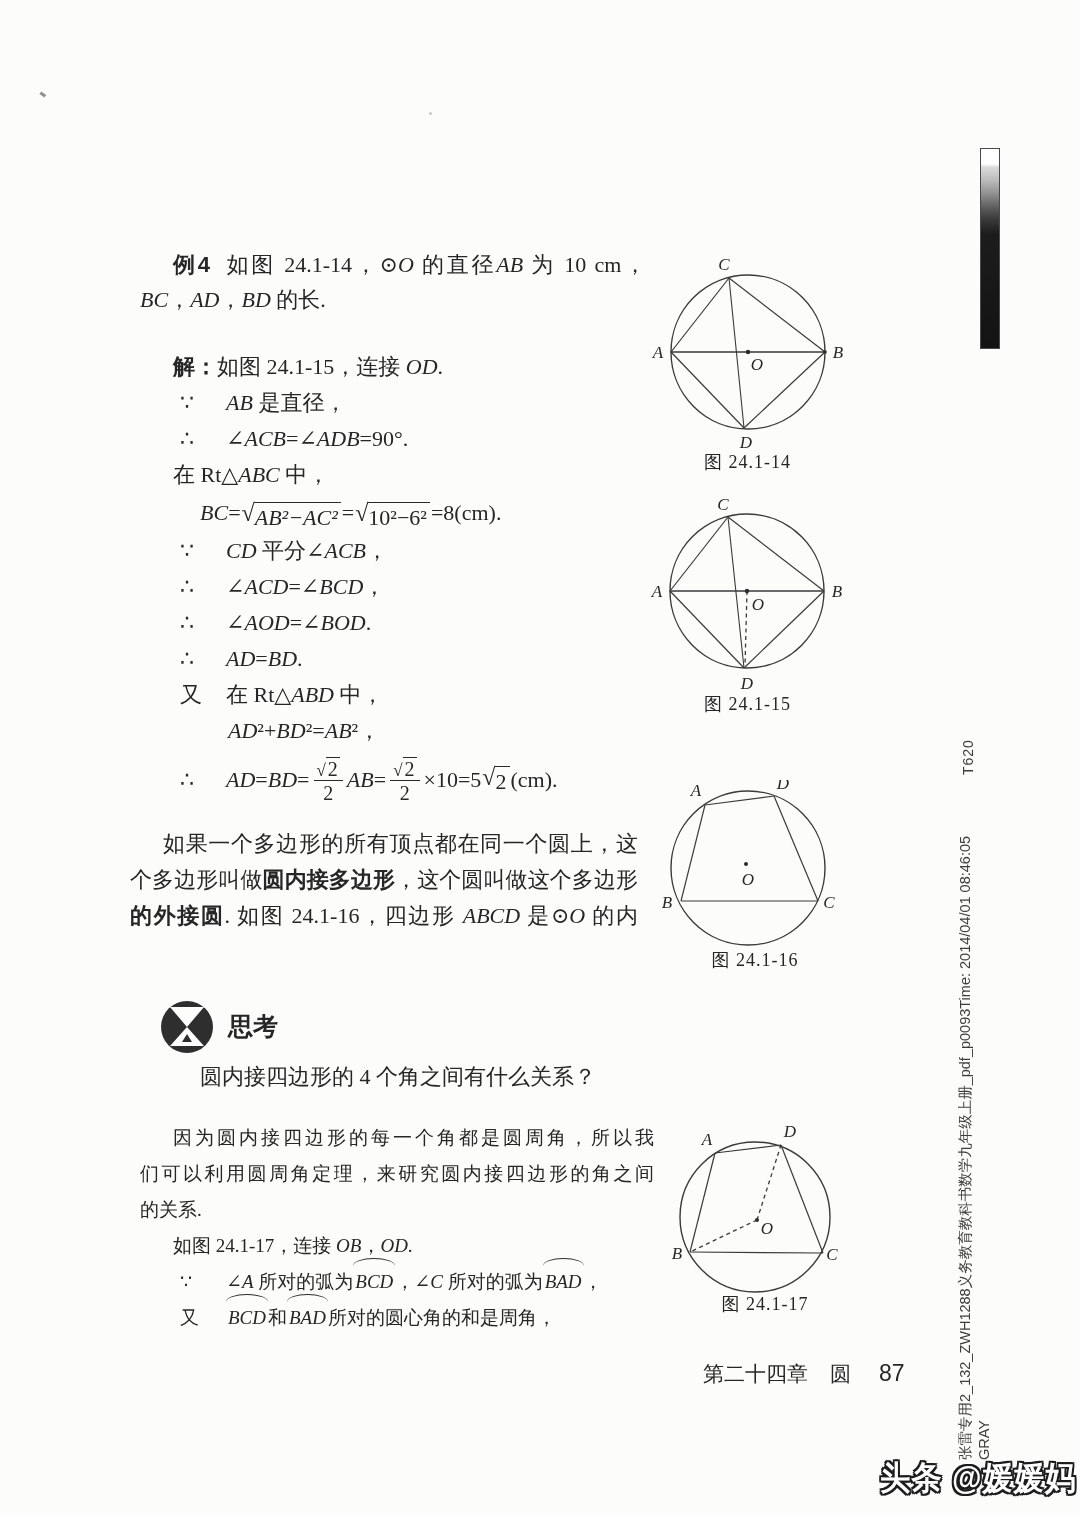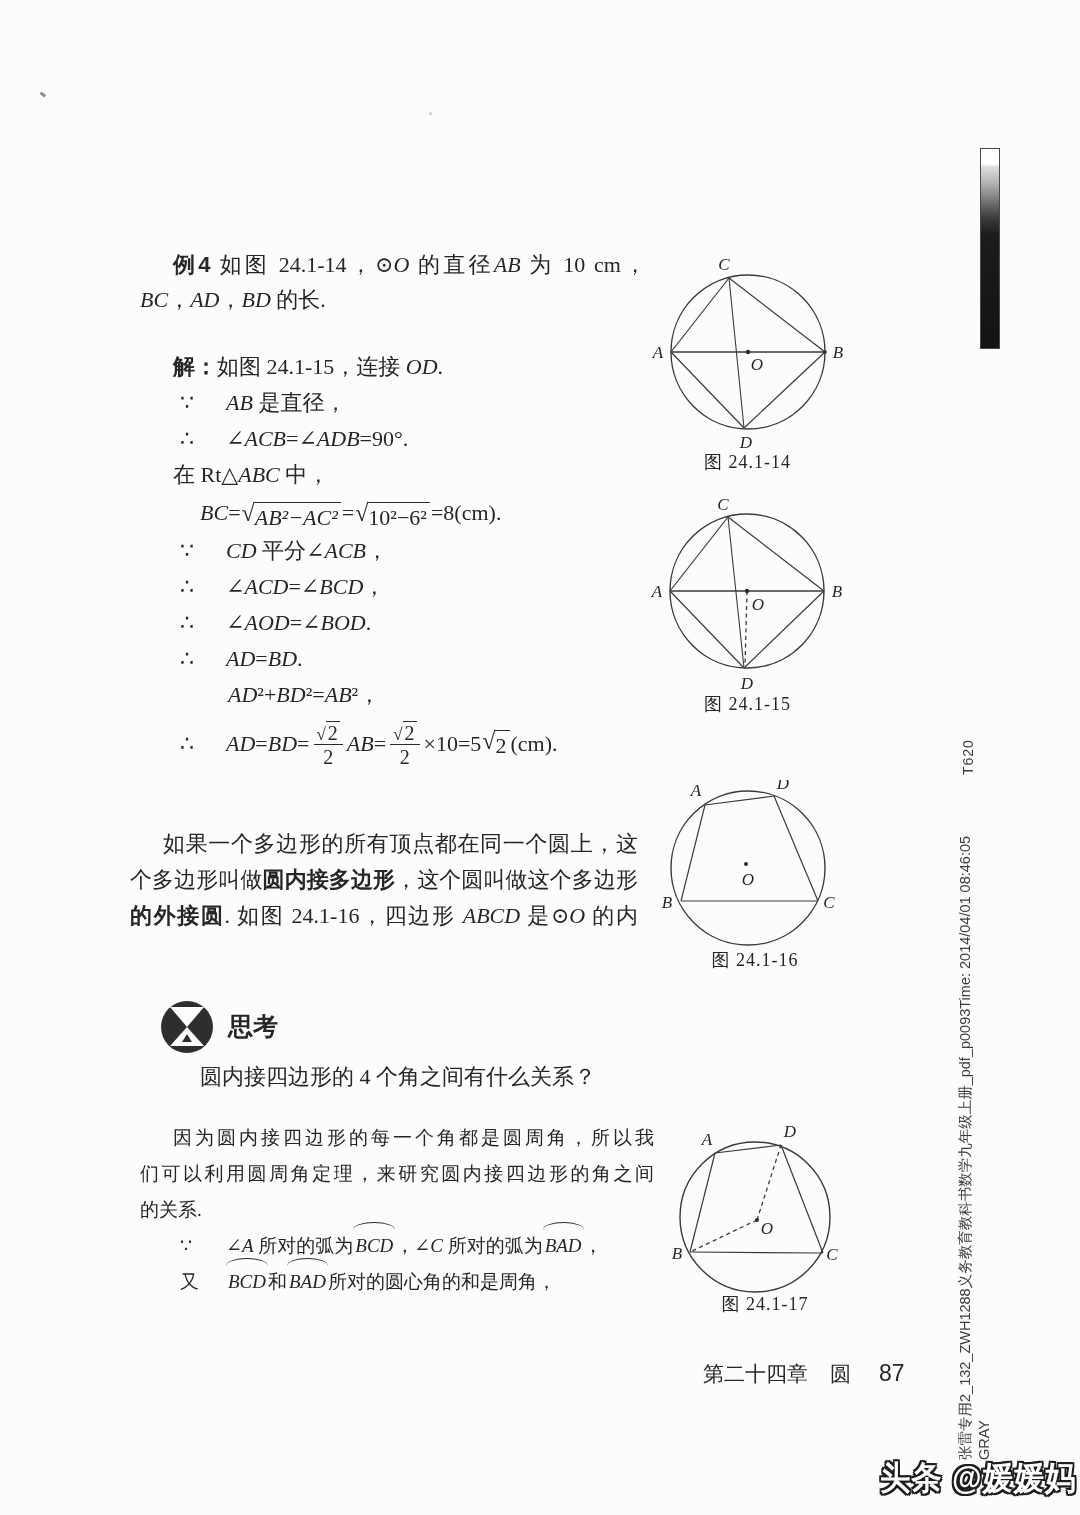--- a/index.html
+++ b/index.html
@@ -11,21 +11,21 @@
   .abs{position:absolute;}
   .it{font-style:italic;}
   .bd{font-weight:bold;font-family:"Liberation Sans","DejaVu Sans",sans-serif;}
 
   
   .body-text{font-size:22px;line-height:35px;}
   .example{left:140px;top:247px;width:506px;}
   .ex-line{white-space:nowrap;}
   .jfull{text-align:justify;text-align-last:justify;white-space:normal;}
   .indent{padding-left:33px;}
-  .ex-label{margin-right:6px;}
+  .ex-label{margin-right:14px;}
 
   .solution{left:140px;top:349px;width:512px;font-size:22px;}
   .sol-line{height:36px;line-height:36px;padding-left:40px;white-space:nowrap;}
   .sol-line .sym{display:inline-block;width:46px;}
   .sol-line.nosym{padding-left:33px;}
   .sol-line.f-bc{height:40px;line-height:40px;padding-left:60px;}
   .sol-line.f-pyth{padding-left:88px;}
   .sol-line.f-final{height:62px;padding-left:40px;display:flex;align-items:center;line-height:normal;}
   .sol-line.f-final .sym{flex:0 0 46px;}
 
@@ -108,20 +108,21 @@
           <span class="body it">AB²−AC²</span>
         </span><span><span>=</span></span><span class="sqrt">
           <span class="sign">√</span>
           <span class="body">10²−6²</span>
         </span><span><span>=8(cm).</span></span>
     </div>
     <div class="sol-line"><span class="sym">∵</span><span><span class="it">CD</span><span> 平分∠</span><span class="it">ACB</span><span>，</span></span></div>
     <div class="sol-line"><span class="sym">∴</span><span><span>∠</span><span class="it">ACD</span><span>=∠</span><span class="it">BCD</span><span>，</span></span></div>
     <div class="sol-line"><span class="sym">∴</span><span><span>∠</span><span class="it">AOD</span><span>=∠</span><span class="it">BOD</span><span>.</span></span></div>
     <div class="sol-line"><span class="sym">∴</span><span><span class="it">AD</span><span>=</span><span class="it">BD</span><span>.</span></span></div>
+    <div class="sol-line"><span class="sym">又</span><span><span>在 Rt△</span><span class="it">ABD</span><span> 中，</span></span></div>
     <div class="sol-line f-pyth"><span><span class="it">AD</span><span>²+</span><span class="it">BD</span><span>²=</span><span class="it">AB</span><span>²，</span></span></div>
     <div class="sol-line f-final">
       <span class="sym">∴</span>
       <span><span class="it">AD</span><span>=</span><span class="it">BD</span><span>=</span></span>
       <span class="frac">
           <span class="num">
             <span class="sign">√</span>
             <span class="rad">2</span>
           </span>
           <span class="den">2</span>
@@ -157,20 +158,21 @@
       <path d="M22,42 L27,34 L32,42 Z" fill="#2e2e2e"></path>
     </svg>
   </div>
   <div class="abs bd think-label">思考</div>
   <div class="abs question">圆内接四边形的 4 个角之间有什么关系？</div>
 
   <div class="abs body-text para3">
     <div class="p-line jfull wrap indent"><span><span>因为圆内接四边形的每一个角都是圆周角，所以我</span></span></div>
     <div class="p-line jfull wrap"><span><span>们可以利用圆周角定理，来研究圆内接四边形的角之间</span></span></div>
     <div class="p-line"><span><span>的关系.</span></span></div>
+    <div class="p-line indent"><span><span>如图 24.1-17，连接 </span><span class="it">OB</span><span>，</span><span class="it">OD</span><span>.</span></span></div>
     <div class="sol-line"><span class="sym">∵</span><span><span>∠</span><span class="it">A</span><span> 所对的弧为</span><span class="arc">BCD</span><span>，∠</span><span class="it">C</span><span> 所对的弧为</span><span class="arc">BAD</span><span>，</span></span></div>
     <div class="sol-line"><span class="sym">又</span><span><span class="arc">BCD</span><span>和</span><span class="arc">BAD</span><span>所对的圆心角的和是周角，</span></span></div>
   </div>
 
   <div class="abs fig" style="left:640px;top:255px;">
     <svg viewBox="0 0 215 215" width="215" height="215">
       <circle class="ring" cx="108" cy="97" r="77" stroke-width="1.4"></circle>
       <line x1="31" y1="97" x2="185" y2="97" stroke-width="1.3"></line>
       <line x1="31" y1="97" x2="89" y2="23" stroke-width="1.2"></line>
       <line x1="89" y1="23" x2="185" y2="97" stroke-width="1.2"></line>

